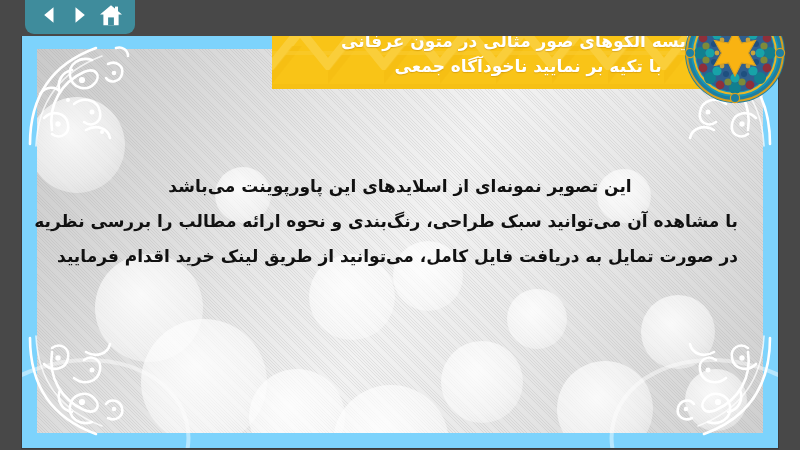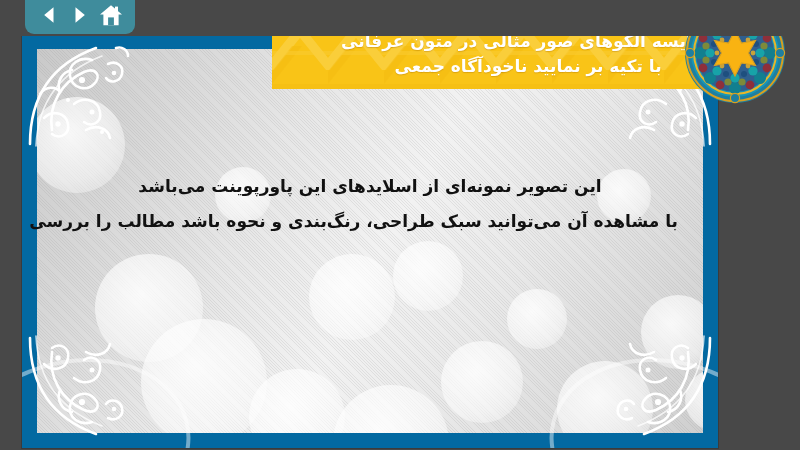--- a/index.html
+++ b/index.html
@@ -56,23 +56,23 @@
     background: transparent;
     border: none;
   }
   .nav-btn svg { display: block; }
 
   
   .slide {
     position: absolute;
     left: 22px;
     top: 34px;
-    width: 696px;
+    width: 756px;
     height: 414px;
-    background: #0369a1;
+    background: #7dd3fc;
     overflow: hidden;
     box-shadow: 0 0 0 1px rgba(0,0,0,0.18);
   }
 
   
   .slide-border-texture {
     position: absolute;
     inset: 0;
     background-image:
       radial-gradient(circle at 1px 1px, rgba(255,255,255,0.16) 0.6px, transparent 0.7px);
@@ -368,21 +368,22 @@
           <circle cx="60" cy="46" r="3.1"></circle>
           <circle cx="36" cy="90" r="2.7"></circle>
           <circle cx="70" cy="78" r="2.5"></circle>
           <circle cx="92" cy="39" r="2.3"></circle>
         </g>
       </svg>
     </div>
 
     <div class="body-text">
       <div class="body-line">این تصویر نمونه‌ای از اسلایدهای این پاورپوینت می‌باشد</div>
-      <div class="body-line">با مشاهده آن می‌توانید سبک طراحی، رنگ‌بندی و نحوه باشد مطالب را بررسی نمایید</div>
+      <div class="body-line">با مشاهده آن می‌توانید سبک طراحی، رنگ‌بندی و نحوه ارائه مطالب را بررسی نظریه</div>
+      <div class="body-line">در صورت تمایل به دریافت فایل کامل، می‌توانید از طریق لینک خرید اقدام فرمایید</div>
     </div>
 
   </div>
 
   <div class="title-banner">
     <svg class="banner-weave" viewBox="0 0 458 71" preserveAspectRatio="none" aria-hidden="true">
       <defs>
         <pattern id="weave" width="56" height="71" patternUnits="userSpaceOnUse">
           <rect width="56" height="71" fill="#f9c417"></rect>
           <path d="M-10 52 L24 10 L36 10 L2 52 Z" fill="#fcd757"></path>

